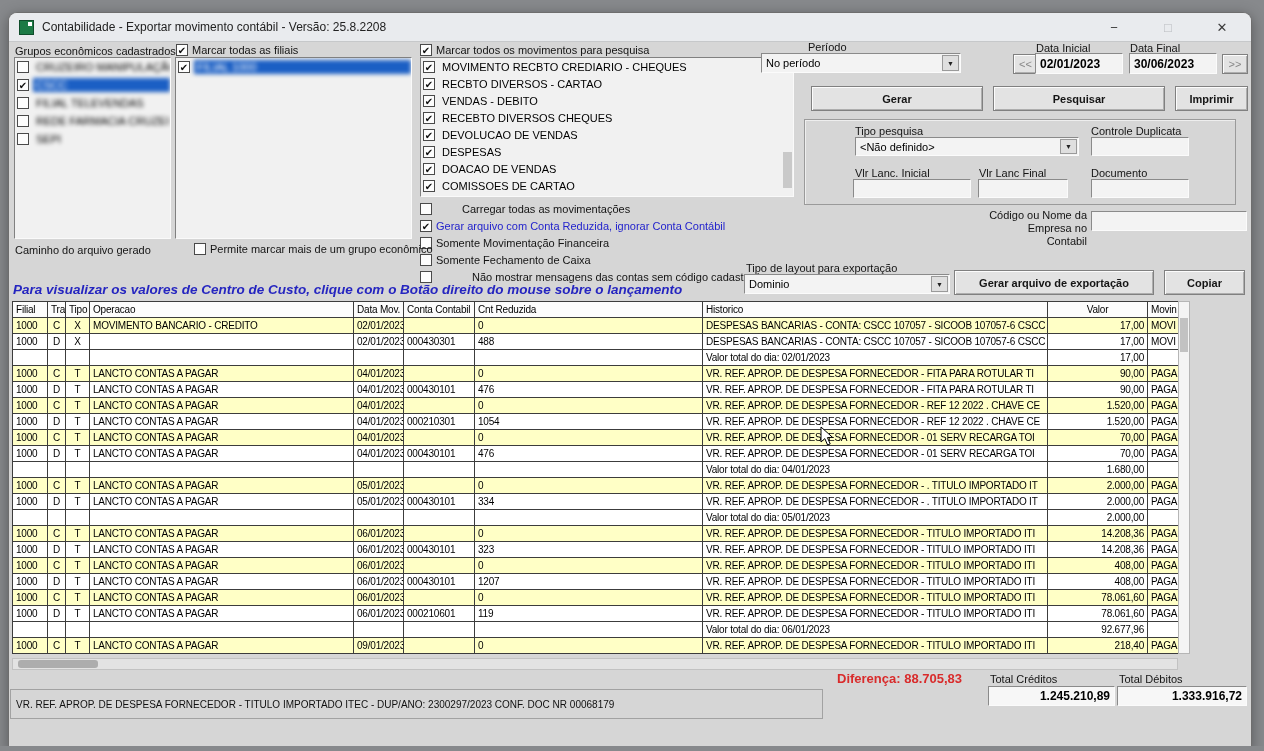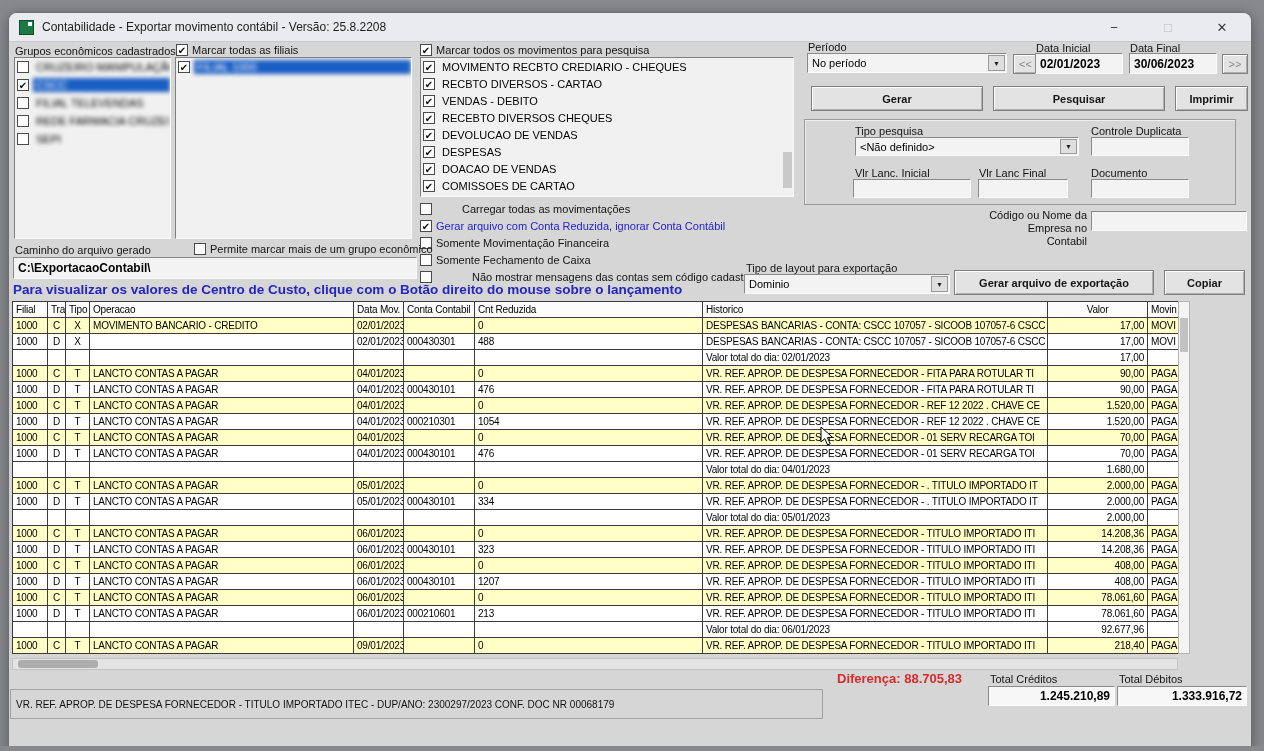--- a/index.html
+++ b/index.html
@@ -168,25 +168,24 @@
           <span class="cb"></span>
           <span class="lbl" style="position: static; margin-left: 36px;">Não mostrar mensagens das contas sem código cadastrado</span>
         </div>
       </div>
 
     <div class="lbl" style="left:6px;top:231px;">Caminho do arquivo gerado</div>
     <div style="position:absolute;left:185px;top:230px;display:flex;align-items:center;">
       <span class="cb"></span>
       <span class="lbl" style="position:static;">Permite marcar mais de um grupo econômico</span>
     </div>
-    <div class="field" style="left:4px;top:244px;width:404px;height:22px;font-weight:bold;font-size:12px;">C:\ExportacaoContabil\</div>
-    <div class="hint" style="left:4px;top:269px;">Para visualizar os valores de Centro de Custo, clique com o Botão direito do mouse sobre o lançamento</div>
+    <div class="hint" style="left:4px;top:269px;font-style:italic;">Para visualizar os valores de Centro de Custo, clique com o Botão direito do mouse sobre o lançamento</div>
 
     <div class="lbl" style="left:799px;top:28px;">Período</div>
-    <div class="field combo" style="left:798px;top:40px;width:200px;height:20px;">
+    <div class="field combo" style="left:752px;top:40px;width:200px;height:20px;">
       <span>No período</span>
       <span class="dd">▼</span>
     </div>
     <div class="btn" style="left:1004px;top:41px;width:25px;height:20px;font-weight:normal;color:#888;">&lt;&lt;</div>
     <div class="lbl" style="left:1027px;top:29px;">Data Inicial</div>
     <div class="field" style="left:1026px;top:40px;width:88px;height:21px;font-weight:bold;font-size:12px;">02/01/2023</div>
     <div class="lbl" style="left:1121px;top:29px;">Data Final</div>
     <div class="field" style="left:1120px;top:40px;width:88px;height:21px;font-weight:bold;font-size:12px;">30/06/2023</div>
     <div class="btn" style="left:1213px;top:41px;width:26px;height:20px;font-weight:normal;color:#888;">&gt;&gt;</div>
 
@@ -453,21 +452,21 @@
             <div class="tc al-r" style="width: 100px;">78.061,60</div>
             <div class="tc" style="width: 30px;">PAGA</div>
           </div>
           <div class="trow row-w">
             <div class="tc" style="width: 35px;">1000</div>
             <div class="tc al-c" style="width: 18px;">D</div>
             <div class="tc al-c" style="width: 24px;">T</div>
             <div class="tc" style="width: 264px;">LANCTO CONTAS A PAGAR</div>
             <div class="tc" style="width: 50px;">06/01/2023</div>
             <div class="tc" style="width: 71px;">000210601</div>
-            <div class="tc" style="width: 228px;">213</div>
+            <div class="tc" style="width: 228px;">119</div>
             <div class="tc" style="width: 345px;">VR. REF. APROP. DE DESPESA FORNECEDOR -  TITULO IMPORTADO ITI</div>
             <div class="tc al-r" style="width: 100px;">78.061,60</div>
             <div class="tc" style="width: 30px;">PAGA</div>
           </div>
           <div class="trow row-t">
             <div class="tc" style="width: 35px;"></div>
             <div class="tc al-c" style="width: 18px;"></div>
             <div class="tc al-c" style="width: 24px;"></div>
             <div class="tc" style="width: 264px;"></div>
             <div class="tc" style="width: 50px;"></div>

